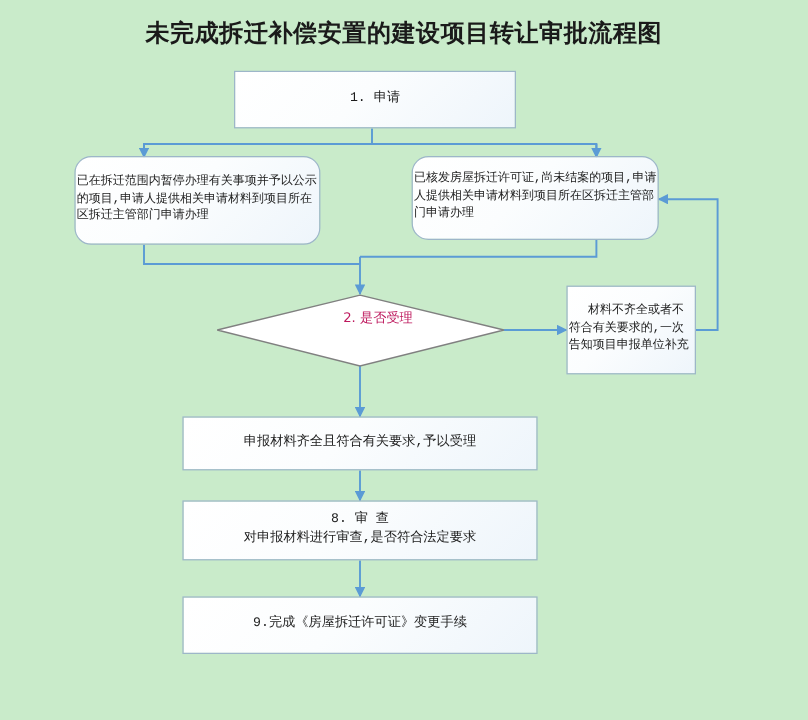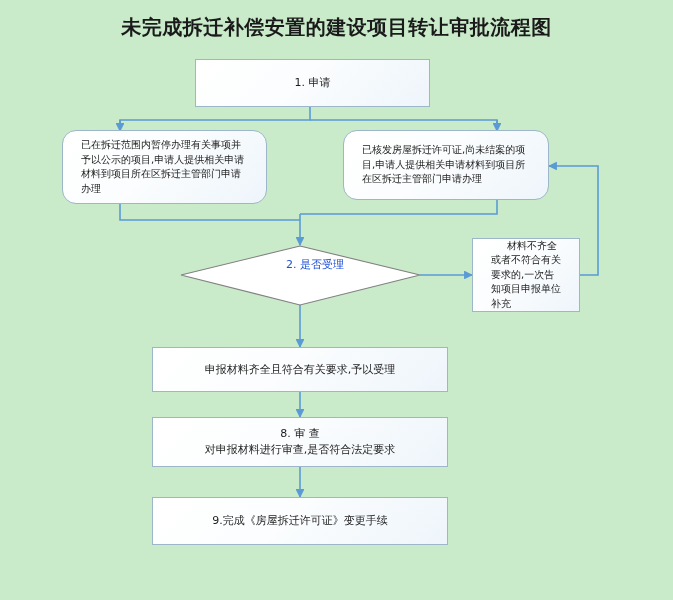--- a/index.html
+++ b/index.html
@@ -63,32 +63,33 @@
   }
   .node.rect {
     border-radius: 0;
   }
   .node.rounded {
     border-radius: 14px;
   }
   .node .txt {
     display: block;
     width: 100%;
-    padding: 0 18px;
+    padding: 0 1px;
     box-sizing: border-box;
     line-height: 1.45;
+    font-family: Liberation Mono, monospace;
   }
 
   
   .diamond-label {
     position: absolute;
     display: flex;
     align-items: center;
     justify-content: center;
-    color: #1d4ed8;
+    color: #be185d;
     text-align: center;
     pointer-events: none;
   }
 
   .fs-10 { font-size: 10px; }
   .fs-11 { font-size: 11px; }
 
   .ta-left  { text-align: left; }
   .ta-center{ text-align: center; }
 

